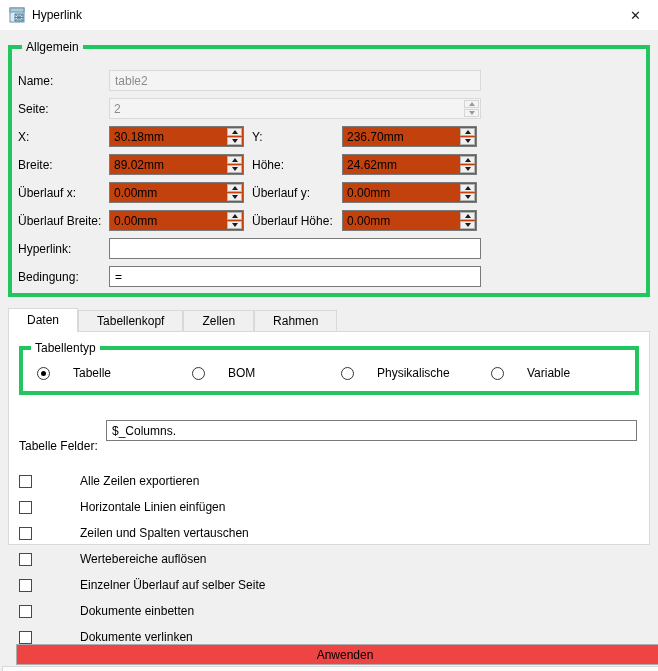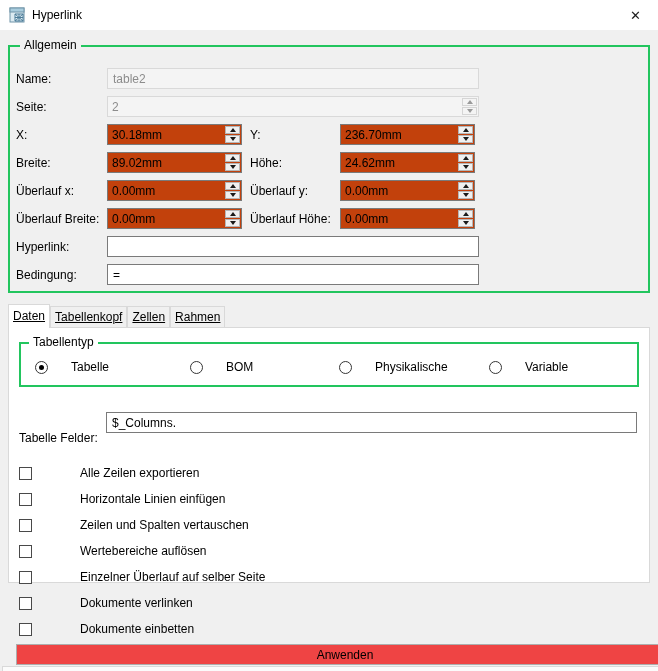--- a/index.html
+++ b/index.html
@@ -22,21 +22,21 @@
   .title-text { margin-left: 7px; font-size: 12px; }
   .close-btn {
     margin-left: auto; width: 45px; height: 30px;
     display: flex; align-items: center; justify-content: center;
     font-size: 13px; color: #1a1a1a; cursor: default;
   }
 
   
   .groupbox {
     position: relative;
-    border: 2px solid #22c55e;
+    border: 4px solid #22c55e;
   }
   .groupbox > .legend {
     position: absolute; top: -9px; left: 10px;
     background: #f0f0f0; padding: 0 4px; font-size: 12px;
   }
   .gb-allgemein { margin: 15px 8px 0; padding: 21px 0 6px; }
 
   
   .frow { display: flex; align-items: center; height: 21px; margin: 0 0 7px 6px; }
   .frow:last-child { margin-bottom: 0; }
@@ -76,31 +76,31 @@
   .disabled .arr-up { border-bottom-color: #9a9a9a; }
   .disabled .arr-dn { border-top-color: #9a9a9a; }
 
   
   .tabbar {
     display: flex; align-items: flex-end;
     margin: 11px 8px 0; position: relative; z-index: 2;
   }
   .tab {
     border: 1px solid #d9d9d9; border-bottom: none;
-    padding: 0 4px; display: flex; align-items: center;
-    background: #f0f0f0; height: 21px; cursor: default; text-decoration: underline;
+    padding: 0 18px; display: flex; align-items: center;
+    background: #f0f0f0; height: 21px; cursor: default;
   }
   .tab + .tab { margin-left: 0; }
   .tab.active {
     background: #fff; height: 24px; margin-bottom: -1px; z-index: 3;
     padding-bottom: 1px;
   }
   .tabpane {
     margin: 0 8px; background: #fff; border: 1px solid #d9d9d9;
-    height: 256px; position: relative; z-index: 1;
+    height: 214px; position: relative; z-index: 1;
   }
 
   
   .gb-typ { margin: 14px 10px 0; padding: 16px 0 11px 14px; background: #fff; }
   .gb-typ > .legend { background: #fff; left: 8px; }
   .radio-row { display: flex; align-items: center; }
   .radio-opt { display: flex; align-items: center; }
   .radio-opt.o0 { width: 155px; }
   .radio-opt.o1 { width: 149px; }
   .radio-opt.o2 { width: 150px; }
@@ -345,24 +345,24 @@
     <div class="check-row">
       <span class="checkbox"></span>
       <span class="clabel">Wertebereiche auflösen</span>
     </div>
     <div class="check-row">
       <span class="checkbox"></span>
       <span class="clabel">Einzelner Überlauf auf selber Seite</span>
     </div>
     <div class="check-row">
       <span class="checkbox"></span>
+      <span class="clabel">Dokumente einbetten</span>
+    </div>
+    <div class="check-row">
+      <span class="checkbox"></span>
       <span class="clabel">Dokumente verlinken</span>
-    </div>
-    <div class="check-row">
-      <span class="checkbox"></span>
-      <span class="clabel">Dokumente einbetten</span>
     </div>
   </div>
 
 </div>
 
 <div class="apply-btn">Anwenden</div>
 <div class="bottom-strip"></div>
 
 </body></html>

